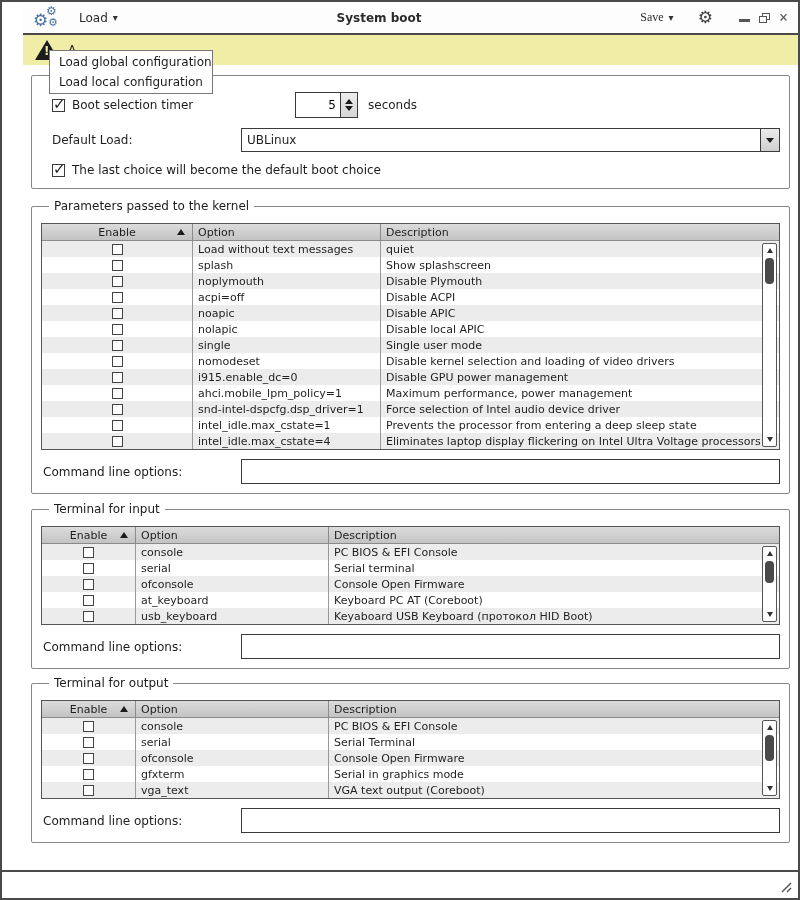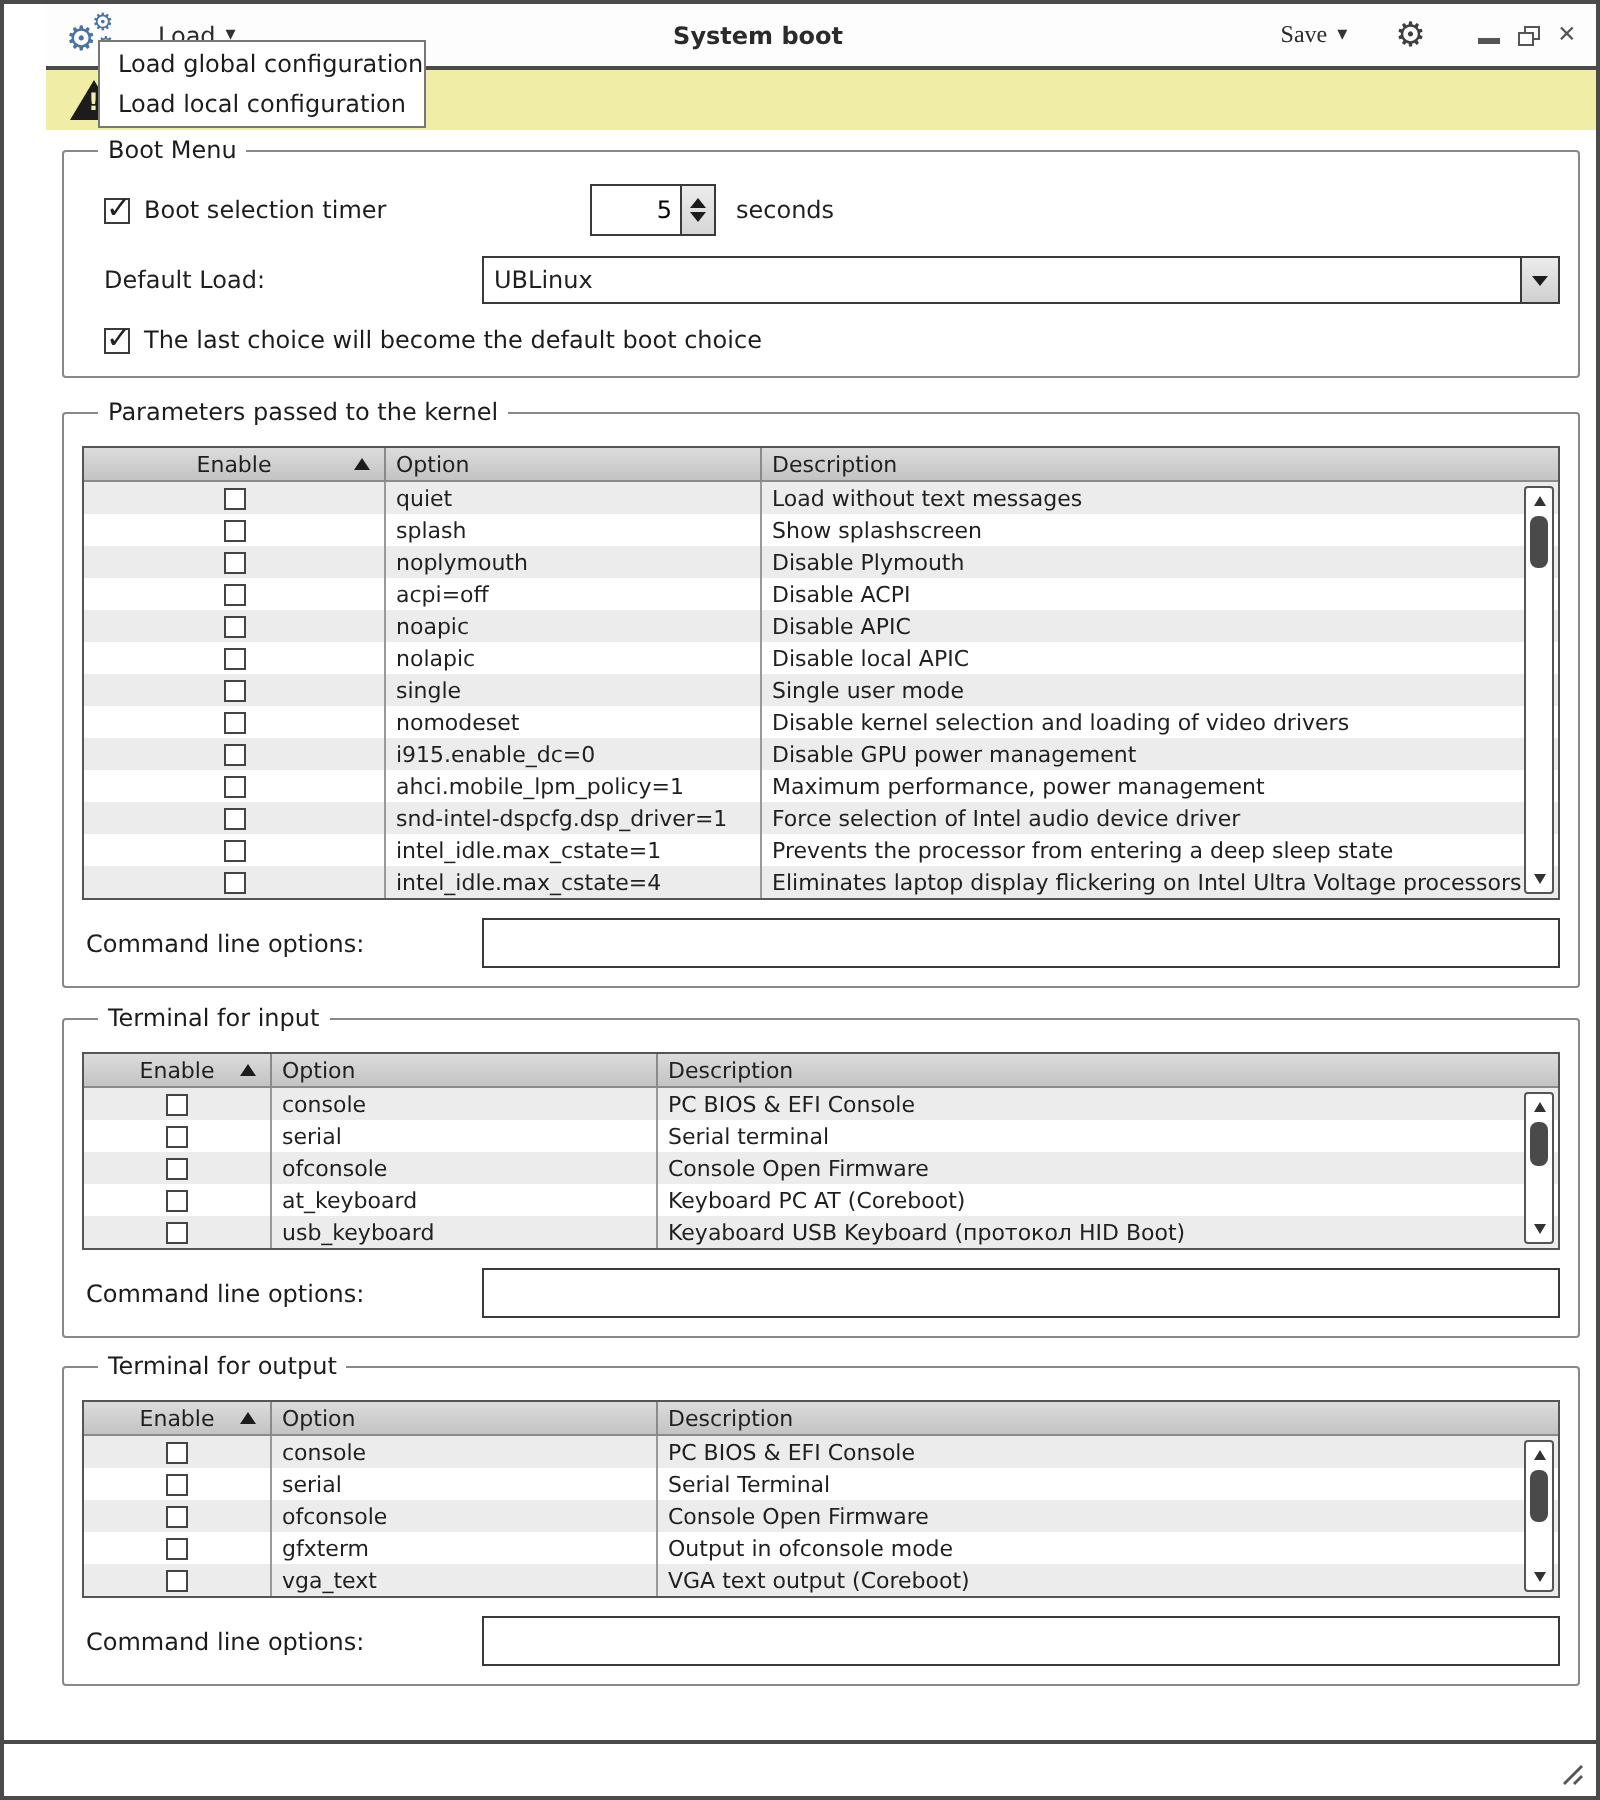--- a/index.html
+++ b/index.html
@@ -38,21 +38,21 @@
   .gear-dark::before { content:"⚙"; }
 
   
   .warnbar { height:30px; background:#f0eda6; display:flex; align-items:center; padding:0 12px; gap:9px; }
   .warn-tri { position:relative; width:0; height:0;
     border-left:12px solid transparent; border-right:12px solid transparent; border-bottom:20px solid #1c1c1c; }
   .warn-tri::after { content:"!"; position:absolute; left:-3px; top:4px; color:#f0eda6; font-weight:bold; font-size:12px; }
   .warn-text { color:#2b2b2b; }
 
   
-  .dropdown { position:absolute; left:47px; top:18px; width:164px; background:#fff;
+  .dropdown { position:absolute; left:47px; top:48px; width:164px; background:#fff;
     border:1px solid #777; z-index:40; padding:1px 0; }
   .dd-item { padding:3px 9px; white-space:nowrap; color:#1c1c1c; }
 
   
   .banner { position:relative; height:83px; background:#fff; overflow:hidden; }
   .banner-hex { position:absolute; left:112px; top:0; }
   .logo-lg { position:absolute; left:24px; top:4px; width:82px; height:76px; }
   .logo-lg .g1 { left:0; top:16px; font-size:52px; }
   .logo-lg .g2 { left:42px; top:0; font-size:28px; }
   .logo-lg .g3 { left:46px; top:40px; font-size:24px; }
@@ -209,22 +209,22 @@
           <span class="sort-tri"></span>
         </div>
         <div class="th th-opt">Option</div>
         <div class="th th-desc">Description</div>
       </div>
       <div class="tbody">
           <div class="trow odd">
             <div class="tc tc-enable">
               <span class="row-cbx"></span>
             </div>
+            <div class="tc tc-desc">Load without text messages</div>
             <div class="tc tc-opt">quiet</div>
-            <div class="tc tc-desc">Load without text messages</div>
           </div>
           <div class="trow">
             <div class="tc tc-enable">
               <span class="row-cbx"></span>
             </div>
             <div class="tc tc-opt">splash</div>
             <div class="tc tc-desc">Show splashscreen</div>
           </div>
           <div class="trow odd">
             <div class="tc tc-enable">
@@ -415,21 +415,21 @@
               <span class="row-cbx"></span>
             </div>
             <div class="tc tc-opt">ofconsole</div>
             <div class="tc tc-desc">Console Open Firmware</div>
           </div>
           <div class="trow">
             <div class="tc tc-enable">
               <span class="row-cbx"></span>
             </div>
             <div class="tc tc-opt">gfxterm</div>
-            <div class="tc tc-desc">Output in ofconsole mode</div>
+            <div class="tc tc-desc">Serial in graphics mode</div>
           </div>
           <div class="trow odd">
             <div class="tc tc-enable">
               <span class="row-cbx"></span>
             </div>
             <div class="tc tc-opt">vga_text</div>
             <div class="tc tc-desc">VGA text output (Coreboot)</div>
           </div>
         </div>
       <div class="vscroll">

